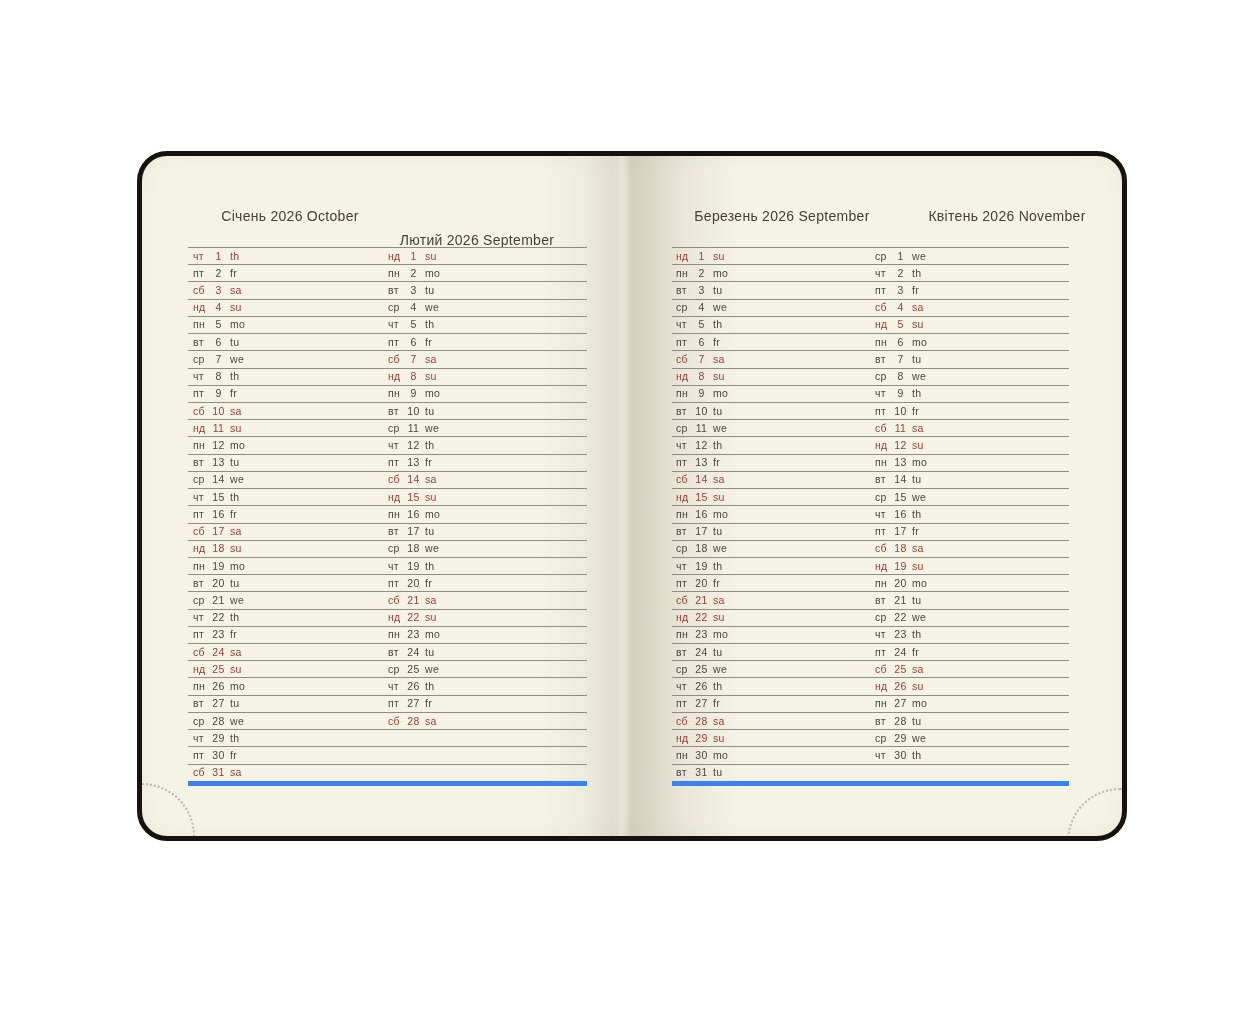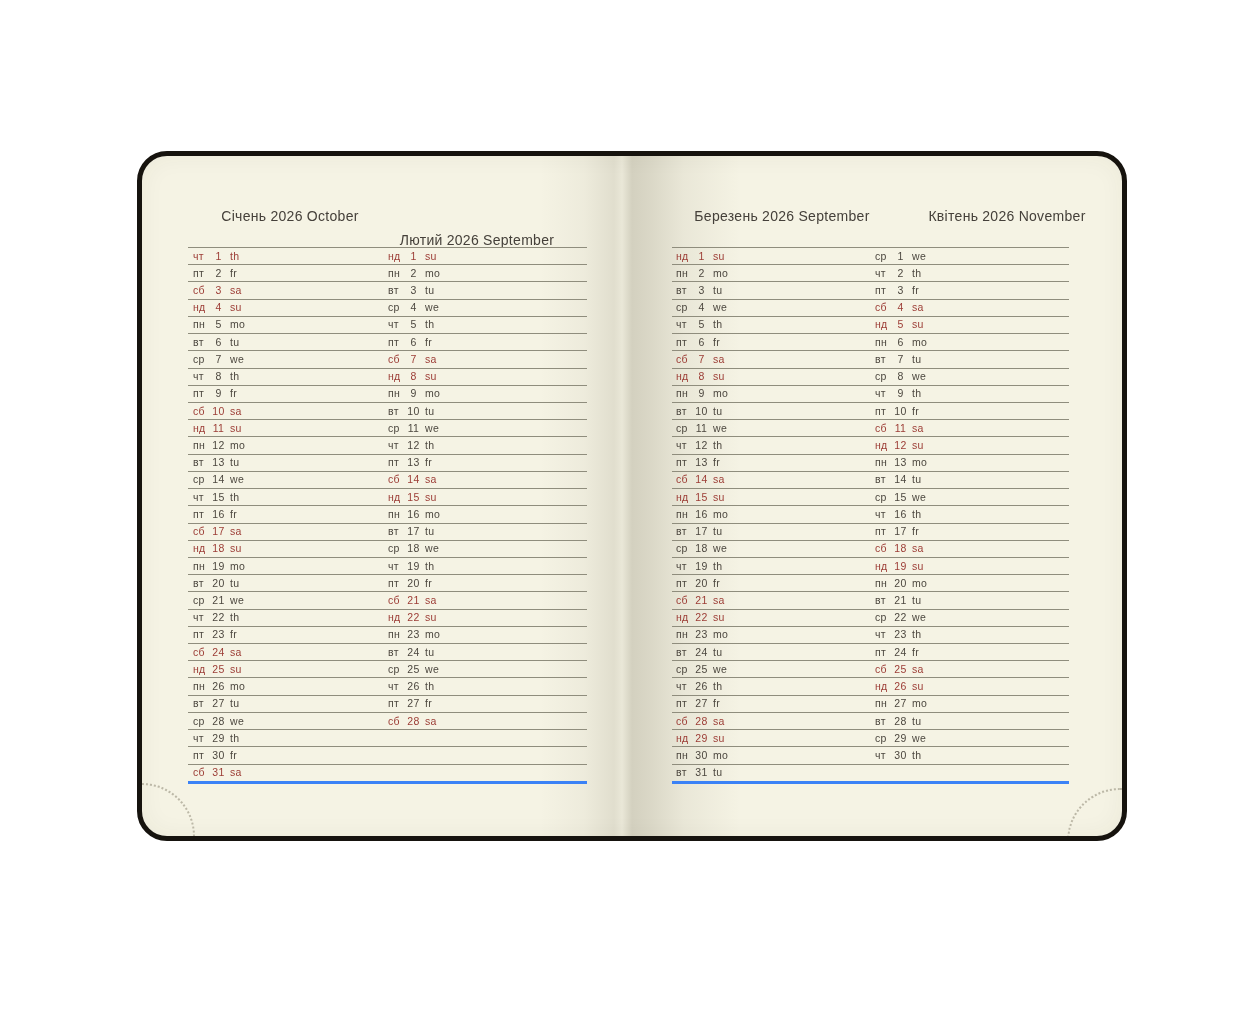--- a/index.html
+++ b/index.html
@@ -52,21 +52,21 @@
     display: flex;
     gap: 4px;
   }
   #hdr-jan { left: 148px; }
   #hdr-feb { left: 335px; margin-top: 24px; }
   #hdr-mar { left: 640px; text-align: right; }
   #hdr-apr { left: 820px; margin-left: 45px; }
   .page-table {
     position: absolute;
     top: 91px;
-    border-bottom: 3px solid #3b82f6;
+    border-bottom: 5px solid #3b82f6;
     box-sizing: content-box;
   }
   .page-table.lt { left: 46px;  width: 399px; }
   .page-table.rt { left: 530px; width: 397px; }
   .row {
     position: relative;
     height: 17.226px;
     box-sizing: border-box;
     border-top: 1px solid #8f8d7d;
   }

